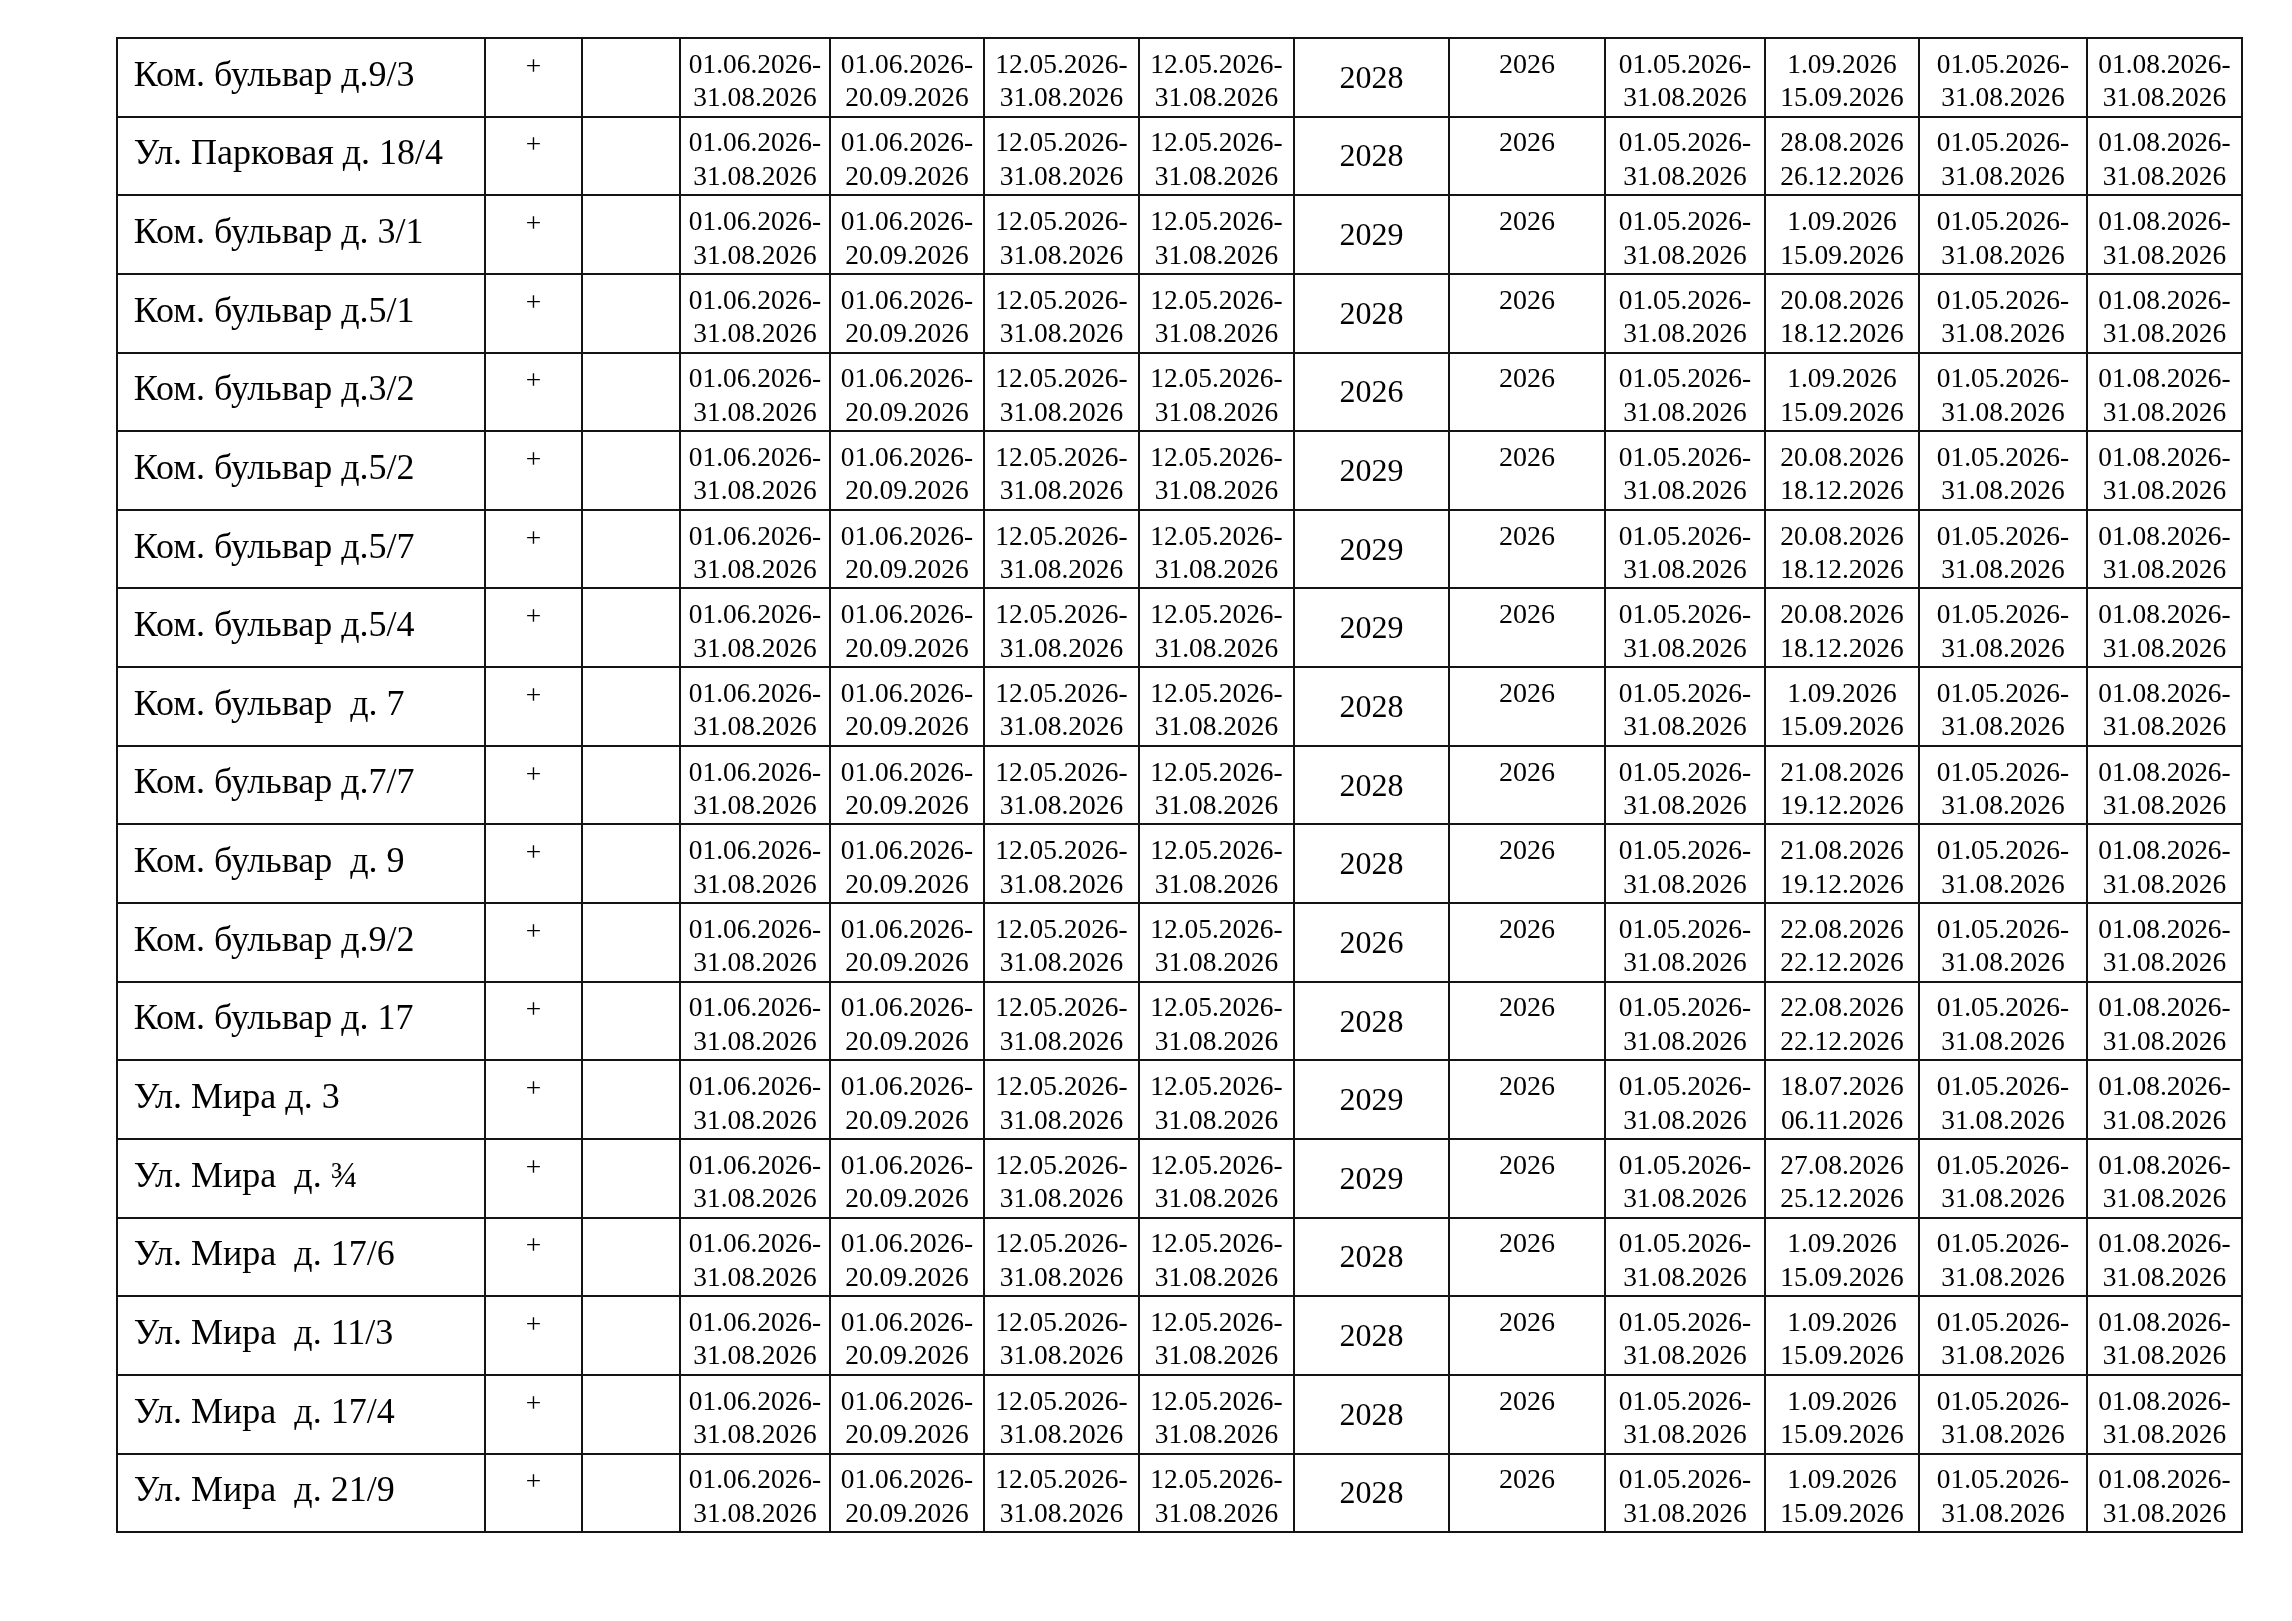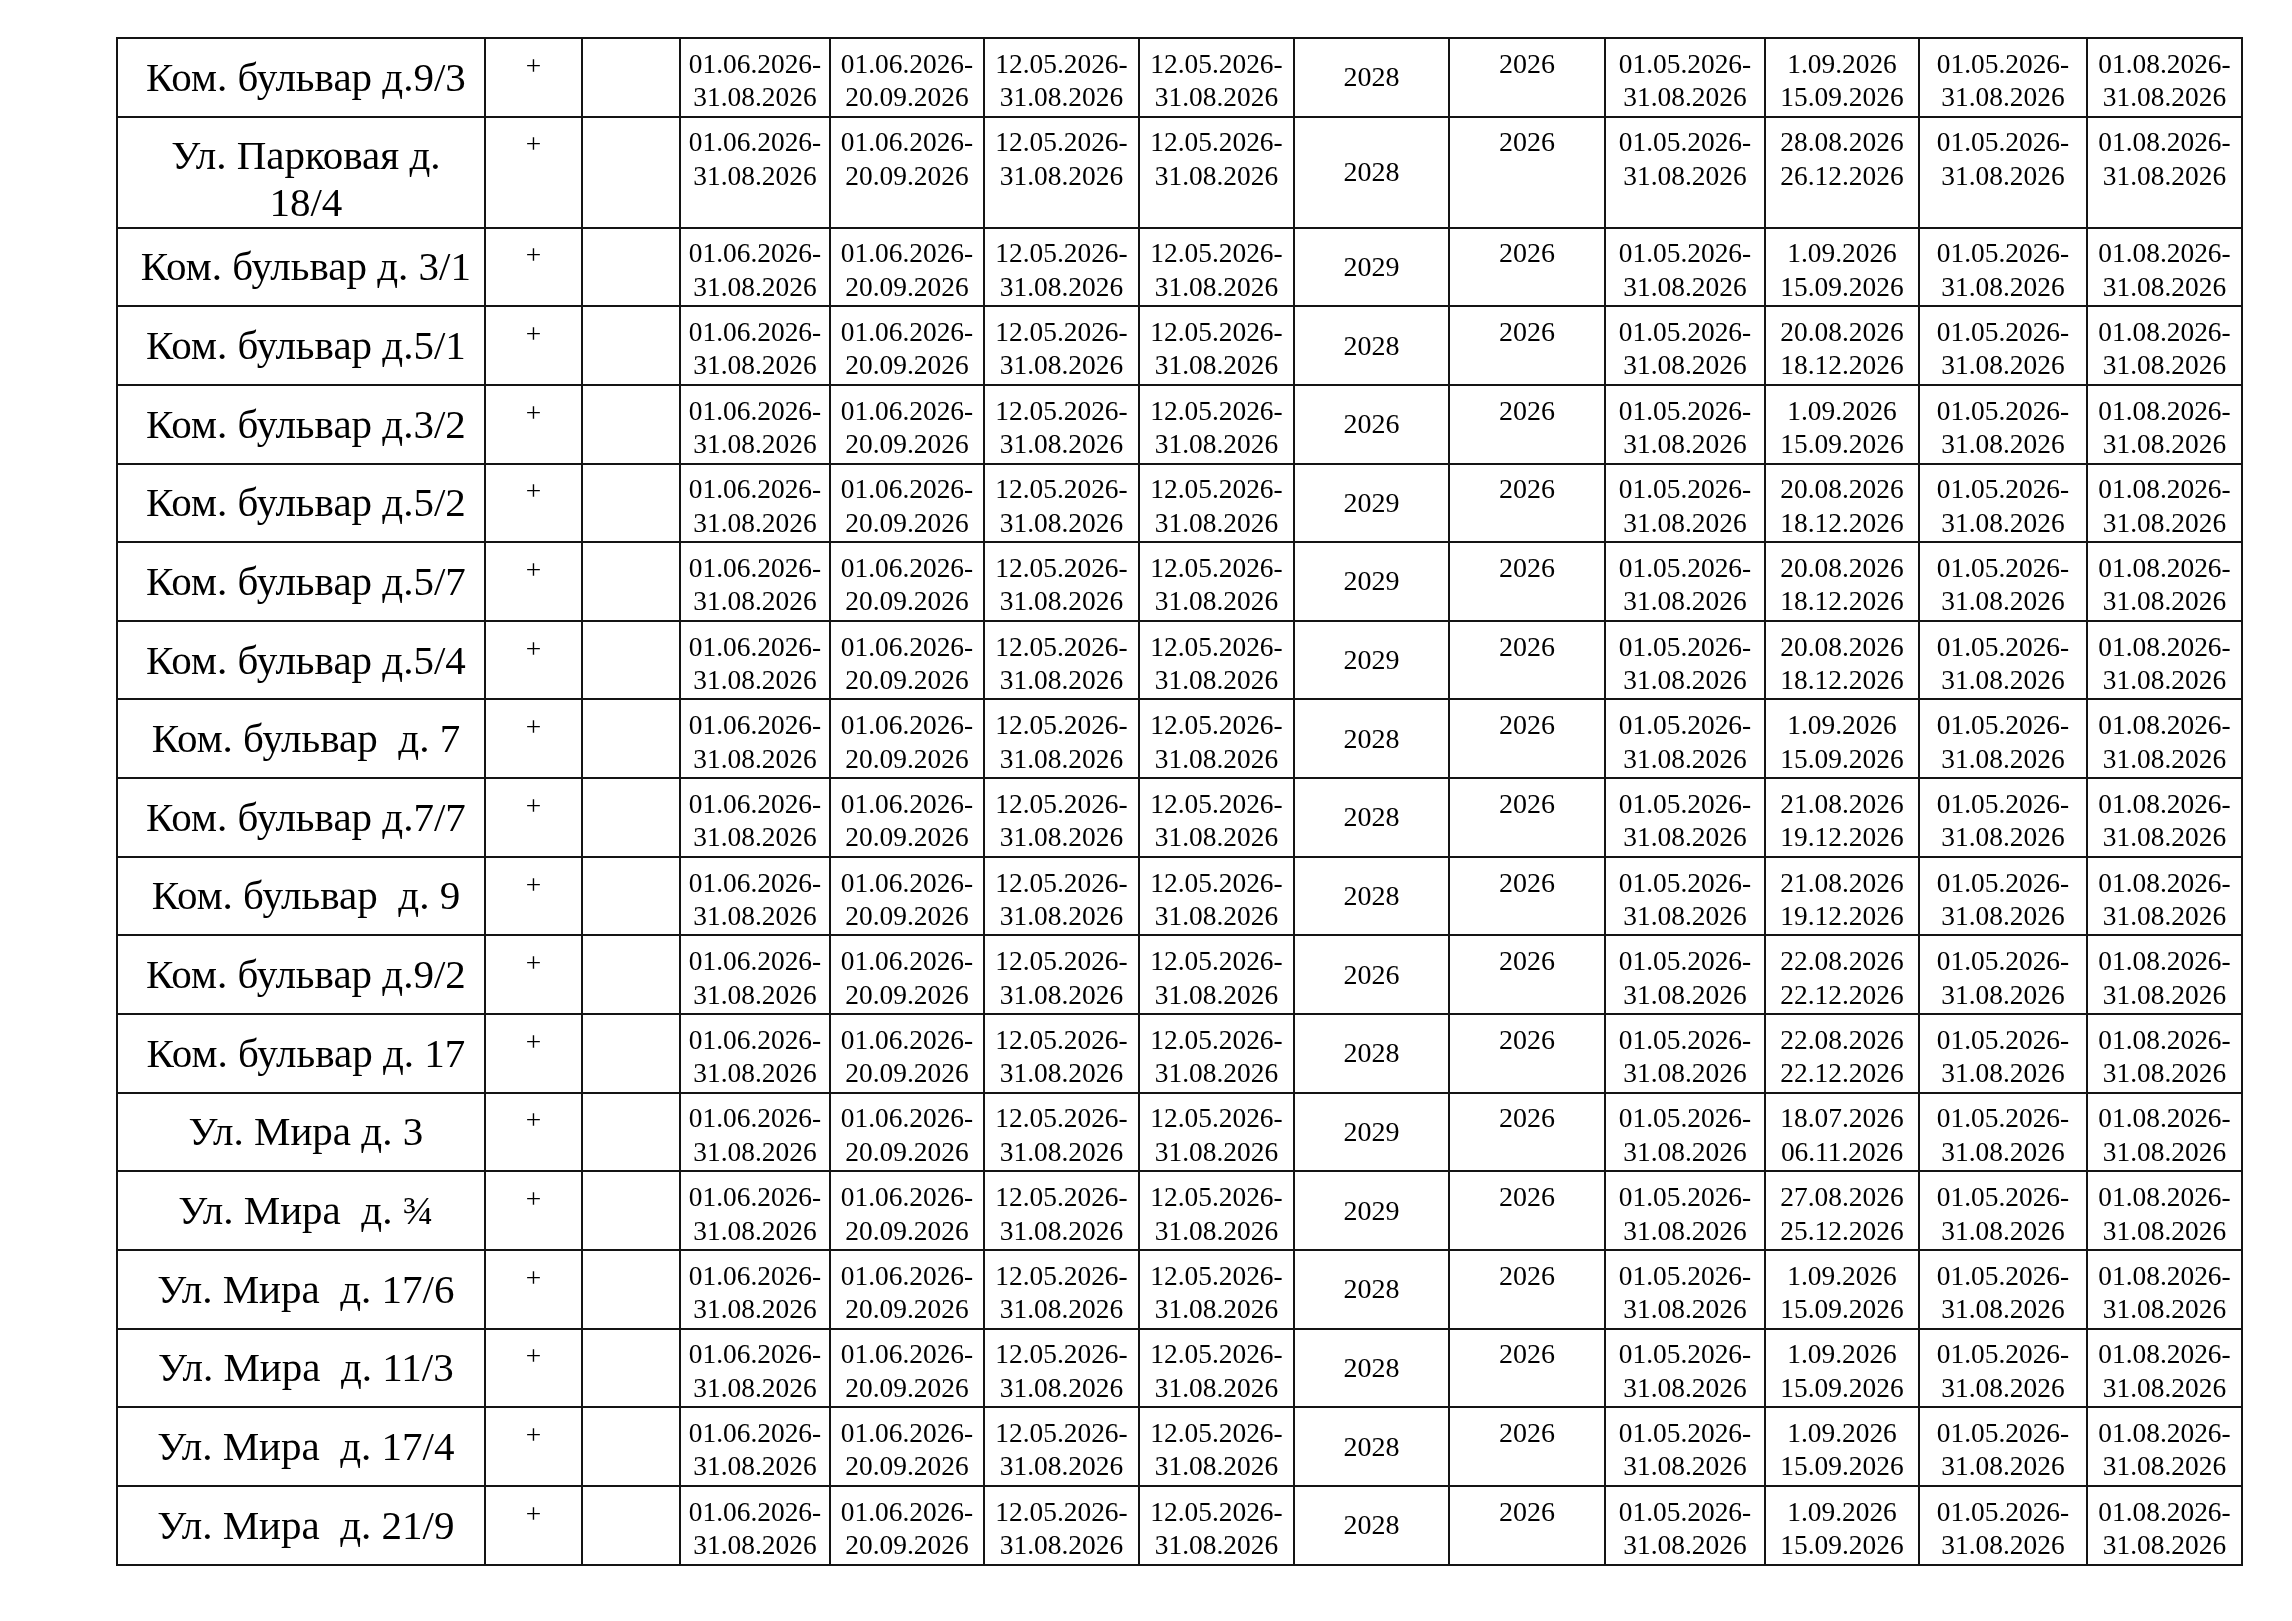--- a/index.html
+++ b/index.html
@@ -27,24 +27,24 @@
   }
   .sched td {
     border: 2px solid #141414;
     border-top-width: 2.9px;
     border-bottom-width: 2.9px;
     overflow: hidden;
     box-sizing: border-box;
   }
   .sched tr { height: 77px; }
   .c-addr {
-    text-align: center;
+    text-align: left;
     vertical-align: top;
     padding: 14.7px 5.9px 0 15.7px;
-    font-size: 41px;
+    font-size: 36px;
     line-height: 1.15;
     white-space: pre-wrap;
   }
   .c-mark {
     text-align: center;
     vertical-align: top;
     padding-top: 11.8px;
     font-size: 27.4px;
   }
   .c-blank { }
@@ -52,21 +52,21 @@
     text-align: center;
     vertical-align: top;
     padding-top: 8.8px;
     font-size: 27.4px;
     line-height: 1.22;
     white-space: pre-line;
   }
   .c-year-mid {
     text-align: center;
     vertical-align: middle;
-    font-size: 28px;
+    font-size: 32px;
   }
   .c-year-top {
     text-align: center;
     vertical-align: top;
     padding-top: 8.8px;
     font-size: 28px;
   }
 </style>
 </head>
 <body>

